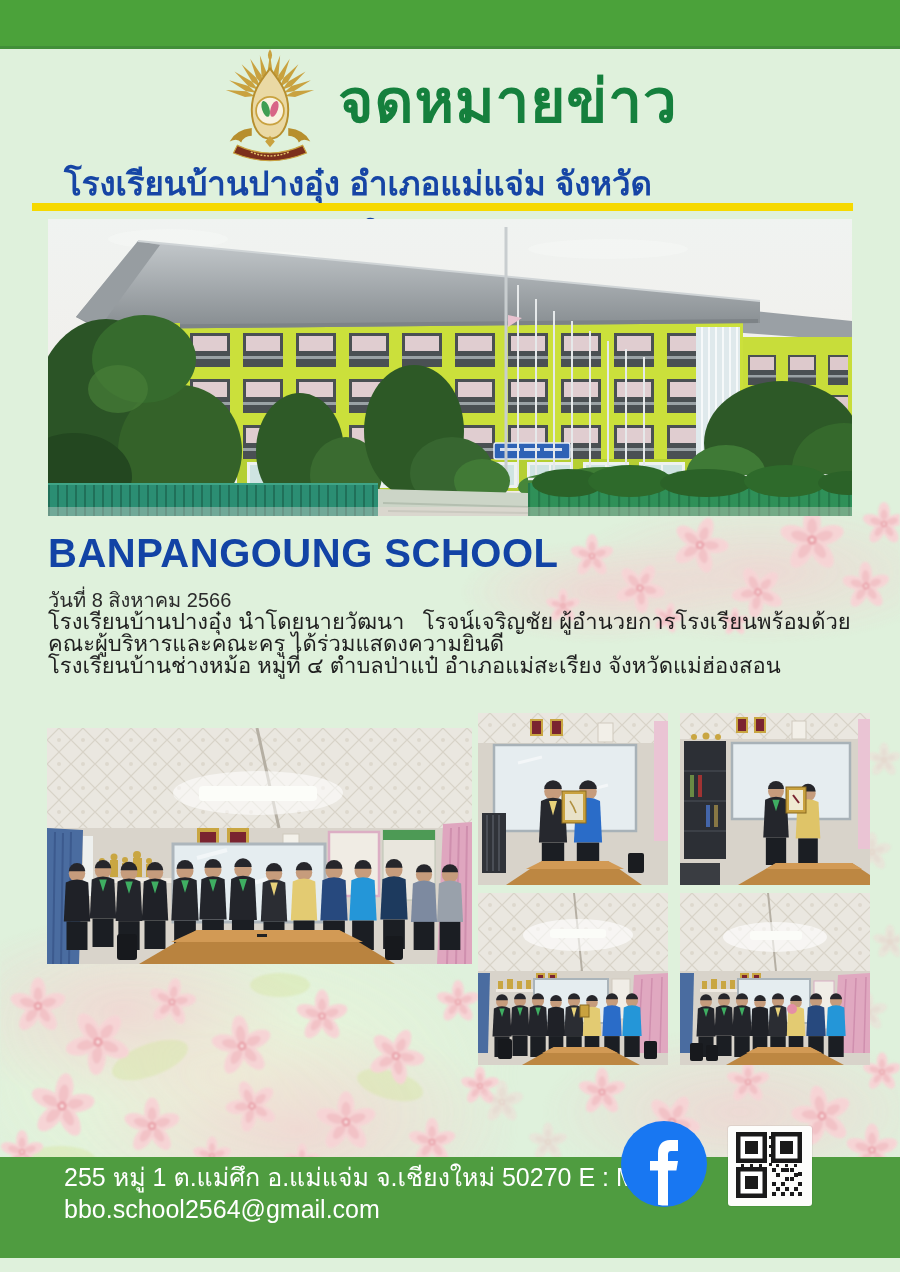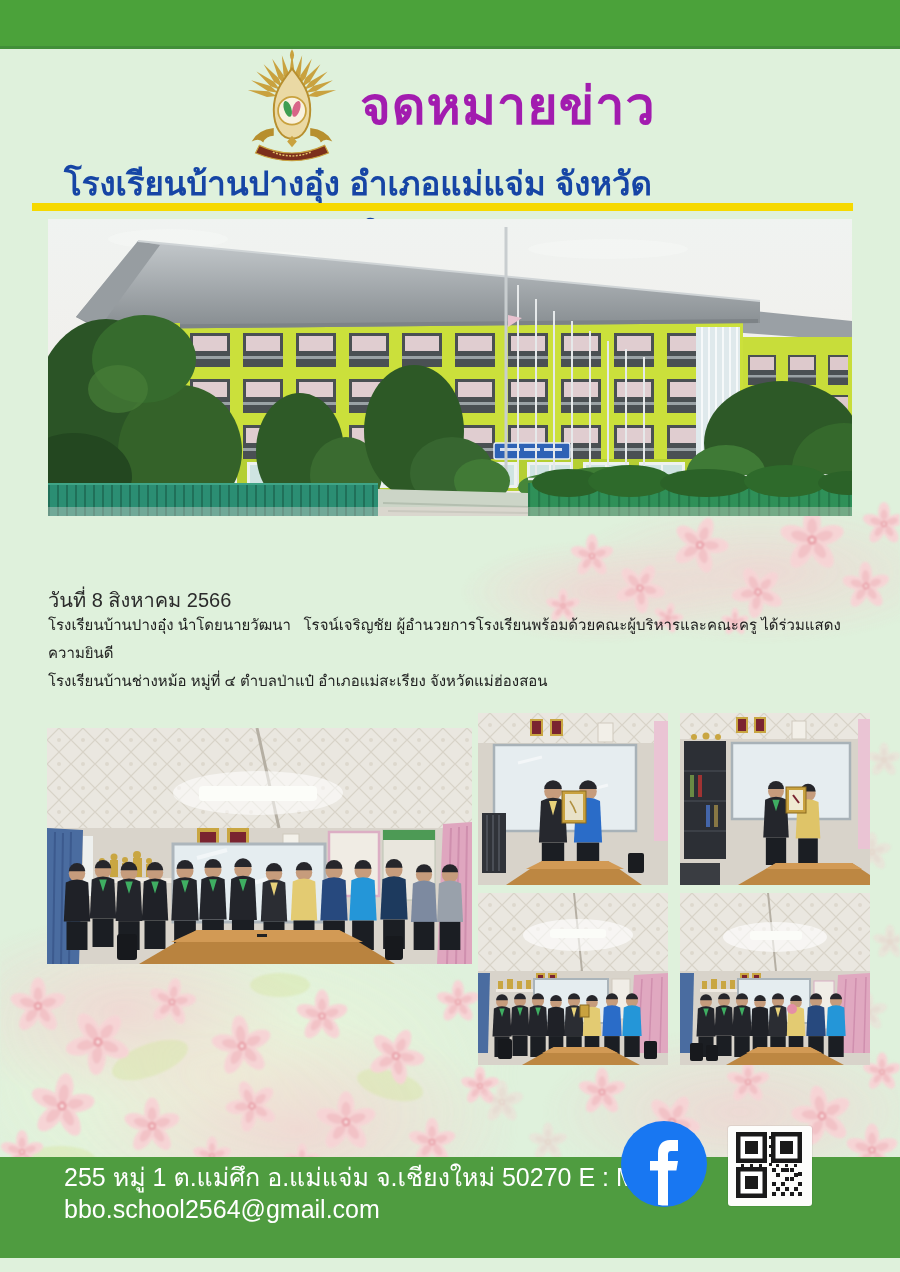--- a/index.html
+++ b/index.html
@@ -5,27 +5,27 @@
   html,body{margin:0;padding:0;background:#cfe0cc;}
   .page{position:relative;width:900px;height:1272px;background:#dff1dc;overflow:hidden;
         font-family:"Liberation Sans","DejaVu Sans",sans-serif;}
   .abs{position:absolute;}
   figure{margin:0;position:absolute;}
   figure svg{display:block;width:100%;height:100%;}
   .flowers{left:0;top:0;filter:blur(1.3px);opacity:.92;}
   .topbar{left:0;top:0;width:900px;height:46px;background:#4ba23a;border-bottom:3px solid #418f38;}
   .brandrow{left:0;top:50px;width:900px;height:112px;display:flex;align-items:center;justify-content:center;gap:20px;}
   .logo{width:96px;height:114px;flex:0 0 auto;}
-  .title{font-size:52px;font-weight:bold;color:#a21caf;letter-spacing:1px;line-height:1;}
+  .title{font-size:60px;font-weight:bold;color:#15803d;letter-spacing:1px;line-height:1;font-family:Liberation Mono, monospace;}
   .subtitle{left:0;top:157px;width:716px;text-align:center;font-size:33px;font-weight:bold;color:#1645a5;}
   .rule{left:32px;top:203px;width:821px;height:8px;background:#f6d900;}
   .ph-building{left:48px;top:219px;width:804px;height:297px;}
   .h2{left:48px;top:531px;font-size:40px;font-weight:bold;color:#1243a5;letter-spacing:.5px;}
   .date{left:48px;top:584px;font-size:20px;color:#2b2b2b;}
-  .body{left:48px;top:611px;width:818px;font-size:15px;line-height:28px;color:#1f1f1f;}
+  .body{left:48px;top:611px;width:818px;font-size:22px;line-height:22px;color:#1f1f1f;}
   .body span{display:block;white-space:pre-wrap;}
   .ph-large{left:47px;top:728px;width:425px;height:236px;}
   .ph-a{left:478px;top:713px;width:190px;height:172px;}
   .ph-b{left:680px;top:713px;width:190px;height:172px;}
   .ph-c{left:478px;top:893px;width:190px;height:172px;}
   .ph-d{left:680px;top:893px;width:190px;height:172px;}
   .footer{left:0;top:1157px;width:900px;height:101px;background:#4f9c40;}
   .flines{left:64px;top:1162px;font-size:25px;line-height:31.5px;color:#ffffff;}
   .fb{left:621px;top:1121px;width:86px;height:86px;}
   .qr{left:728px;top:1126px;width:84px;height:80px;background:#fdfdfb;border-radius:3px;
@@ -287,20 +287,21 @@
         <ellipse cx="520" cy="264" rx="36" ry="14" fill="#2b6228"></ellipse>
         <ellipse cx="582" cy="262" rx="42" ry="16" fill="#2e6a2b"></ellipse>
         <ellipse cx="658" cy="264" rx="46" ry="14" fill="#2b6228"></ellipse>
         <ellipse cx="738" cy="262" rx="42" ry="16" fill="#2e6a2b"></ellipse>
         <ellipse cx="800" cy="264" rx="30" ry="12" fill="#2b6228"></ellipse>
       </g>
       <rect x="0" y="288" width="804" height="9" fill="#f3dede" opacity=".35"></rect>
     </svg>
   </figure>
 
+  <div class="abs h2">BANPANGOUNG SCHOOL</div>
   <div class="abs date">วันที่ 8 สิงหาคม 2566</div>
   <div class="abs body">
     <span>โรงเรียนบ้านปางอุ๋ง นำโดยนายวัฒนา   โรจน์เจริญชัย ผู้อำนวยการโรงเรียนพร้อมด้วยคณะผู้บริหารและคณะครู ได้ร่วมแสดงความยินดี</span>
     <span>โรงเรียนบ้านช่างหม้อ หมู่ที่ ๔ ตำบลป่าแป๋ อำเภอแม่สะเรียง จังหวัดแม่ฮ่องสอน</span>
   </div>
 
   <figure class="ph-large">
     <svg viewBox="0 0 425 236">
       <rect width="425" height="236" fill="#d9d4cb"></rect>
       <rect width="425" height="100" fill="url(#ceil)"></rect>

